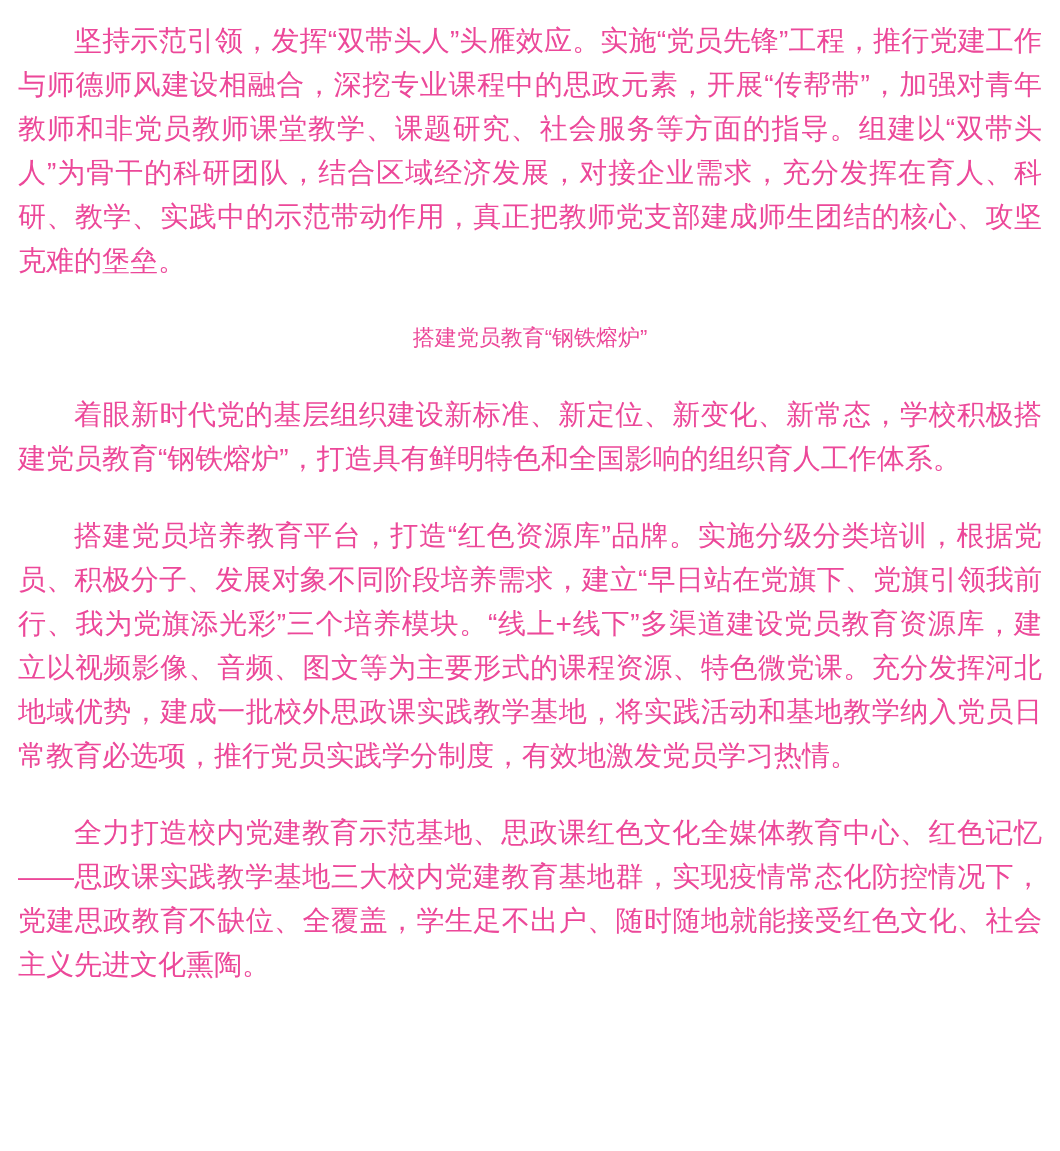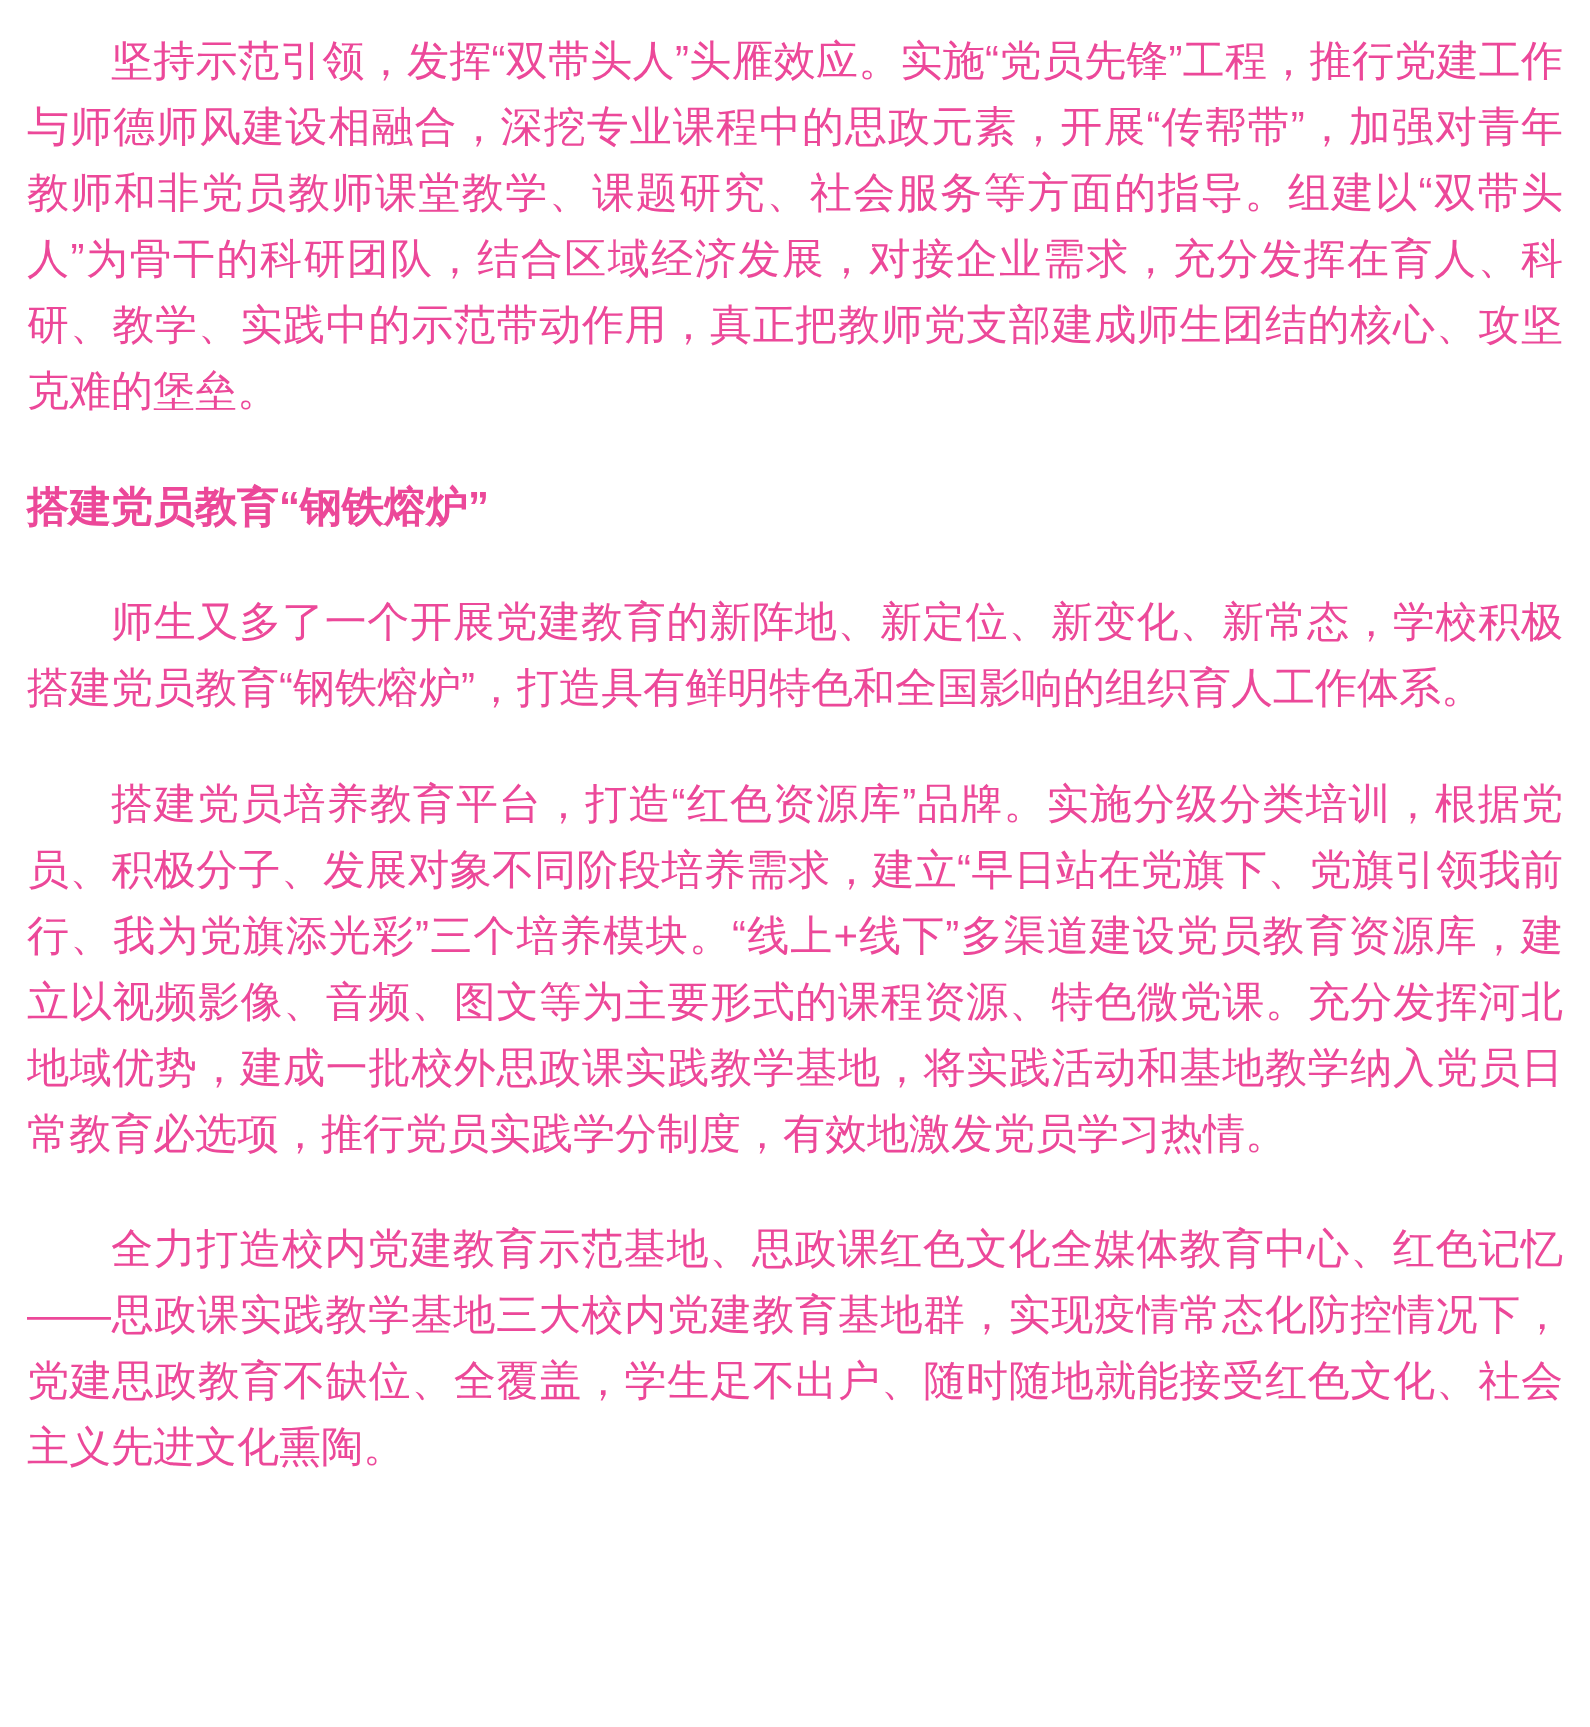--- a/index.html
+++ b/index.html
@@ -23,30 +23,30 @@
     font-size: 28px;
     line-height: 44px;
     text-align: justify;
     text-justify: inter-ideograph;
     text-indent: 2em;
     margin: 0 0 33px 0;
     font-weight: 400;
     word-break: break-all;
   }
   .heading {
-    font-size: 28px;
+    font-size: 22px;
     line-height: 44px;
-    font-weight: 700;
-    text-align: left;
+    font-weight: 400;
+    text-align: center;
     text-indent: 0;
     margin: 0 0 33px 0;
   }
 </style>
 </head>
 <body>
 
 <main class="doc" style="background: rgb(255, 255, 255); color: #ec4899; margin-top: 16px;">
     <p class="para">坚持示范引领，发挥“双带头人”头雁效应。实施“党员先锋”工程，推行党建工作与师德师风建设相融合，深挖专业课程中的思政元素，开展“传帮带”，加强对青年教师和非党员教师课堂教学、课题研究、社会服务等方面的指导。组建以“双带头人”为骨干的科研团队，结合区域经济发展，对接企业需求，充分发挥在育人、科研、教学、实践中的示范带动作用，真正把教师党支部建成师生团结的核心、攻坚克难的堡垒。</p>
     <p class="heading">搭建党员教育“钢铁熔炉”</p>
-    <p class="para">师生又多了一个开展党建教育的新阵地、新定位、新变化、新常态，学校积极搭建党员教育“钢铁熔炉”，打造具有鲜明特色和全国影响的组织育人工作体系。</p>
+    <p class="para">着眼新时代党的基层组织建设新标准、新定位、新变化、新常态，学校积极搭建党员教育“钢铁熔炉”，打造具有鲜明特色和全国影响的组织育人工作体系。</p>
     <p class="para">搭建党员培养教育平台，打造“红色资源库”品牌。实施分级分类培训，根据党员、积极分子、发展对象不同阶段培养需求，建立“早日站在党旗下、党旗引领我前行、我为党旗添光彩”三个培养模块。“线上+线下”多渠道建设党员教育资源库，建立以视频影像、音频、图文等为主要形式的课程资源、特色微党课。充分发挥河北地域优势，建成一批校外思政课实践教学基地，将实践活动和基地教学纳入党员日常教育必选项，推行党员实践学分制度，有效地激发党员学习热情。</p>
     <p class="para">全力打造校内党建教育示范基地、思政课红色文化全媒体教育中心、红色记忆——思政课实践教学基地三大校内党建教育基地群，实现疫情常态化防控情况下，党建思政教育不缺位、全覆盖，学生足不出户、随时随地就能接受红色文化、社会主义先进文化熏陶。</p>
   </main>
 
 </body></html>

